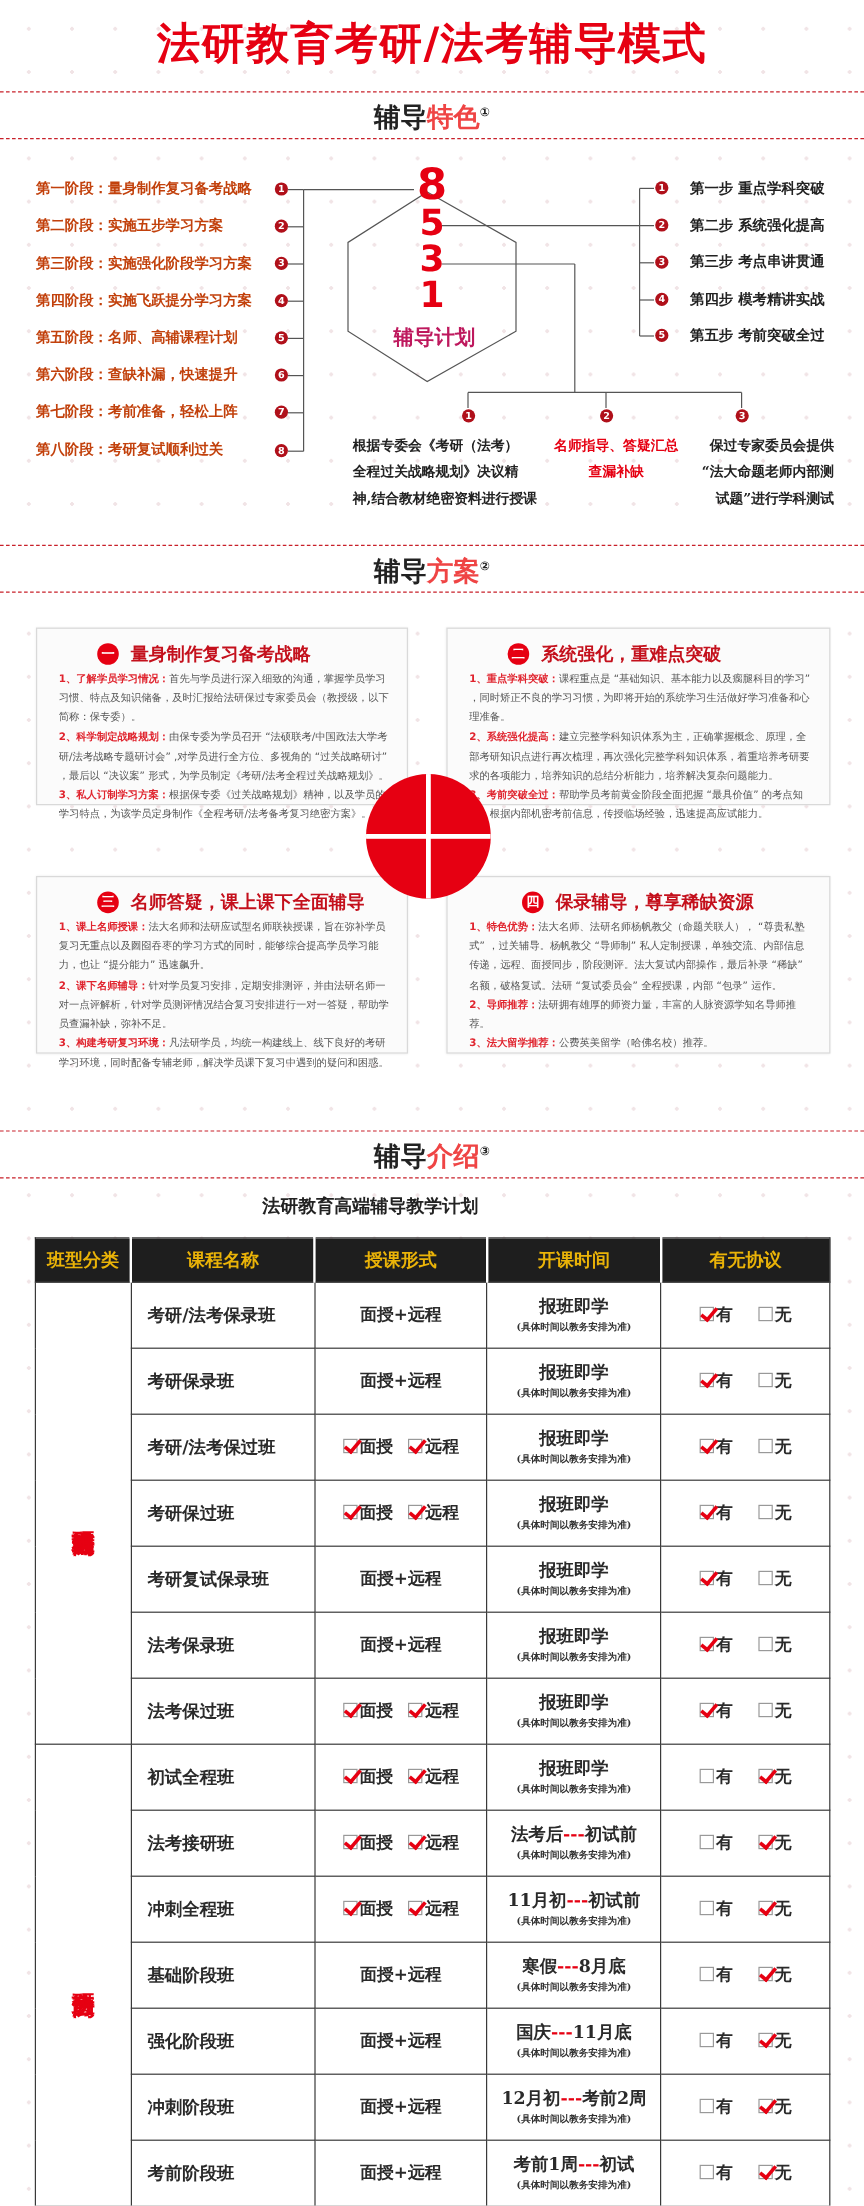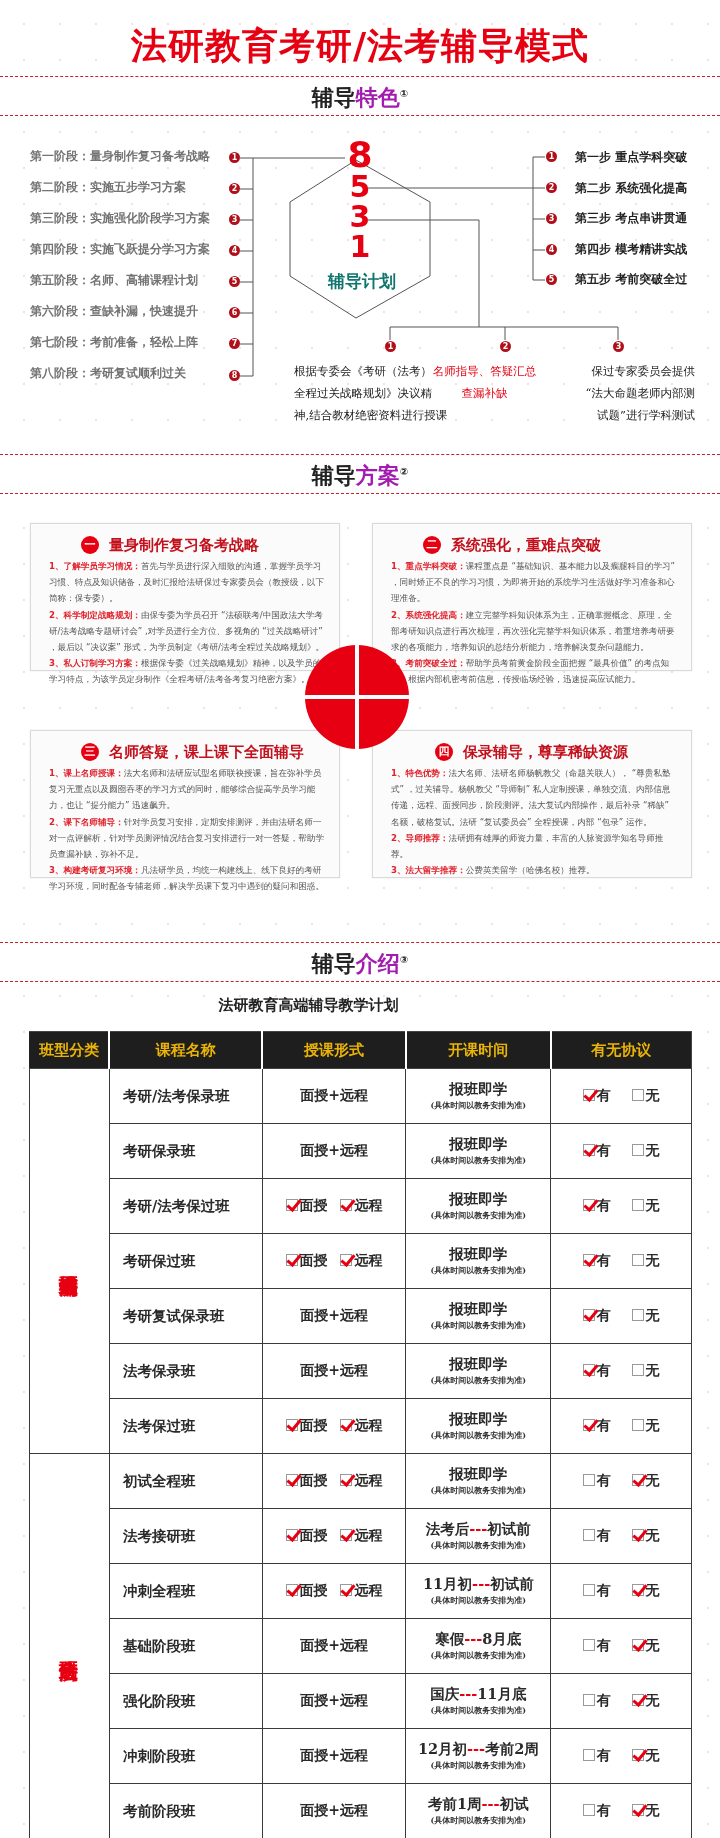--- a/index.html
+++ b/index.html
@@ -9,43 +9,43 @@
     color: #222;
     position: relative;
     background-color: #fff;
     background-image: radial-gradient(circle, #f1e4e6 1.4px, transparent 1.6px);
     background-size: 36px 36px;
     background-position: 6px 6px;
   }
   .page { width: 720px; height: 1838px; position: relative; overflow: hidden; }
 
   .main-title {
-    position: absolute; top: 22px; left: 0; width: 720px; text-align: center;
+    position: absolute; top: 12px; left: 0; width: 720px; text-align: center;
     font-family: "DejaVu Sans", sans-serif; font-weight: bold;
     font-size: 36px; color: #e60012; letter-spacing: 1px;
   }
 
   .sec-header {
     position: absolute; left: 0; width: 720px; height: 40px;
     border-top: 1px dashed #c8202a; border-bottom: 1px dashed #c8202a;
     background: #fff; text-align: center;
   }
   .sec-header .t {
     display: inline-block; margin-top: 6px; font-weight: bold; font-size: 22px;
     font-family: "DejaVu Sans", sans-serif;
   }
   .sec-header .t .black { color: #222; }
-  .sec-header .t .red { color: #a21caf; }
+  .sec-header .t .red { color: #ef4444; }
   .sec-header .t sup { font-size: 10px; color: #222; vertical-align: super; }
 
   
   .stage-list { position: absolute; left: 30px; top: 142px; width: 215px; }
   .stage-item {
     height: 31px; line-height: 31px; font-size: 12px; font-weight: bold;
-    font-family: Liberation Mono, monospace; color: #737373; white-space: nowrap;
+    font-family: Liberation Sans, sans-serif; color: #c2410c; white-space: nowrap;
     position: relative;
   }
   .num-dot {
     display: inline-block; width: 11px; height: 11px; border-radius: 50%;
     background: #b0101a; color: #fff; font-size: 8px; line-height: 11px;
     text-align: center; font-family: "DejaVu Sans", sans-serif; font-weight: bold;
   }
   .stage-dot { position: absolute; left: 229px; }
   .step-list { position: absolute; left: 537px; top: 142px; width: 180px; }
   .step-item {
@@ -55,26 +55,26 @@
   .step-dot { position: absolute; left: 546px; }
 
   .plan-digits {
     position: absolute; left: 330px; top: 138px; width: 60px; text-align: center;
     color: #e60012; font-weight: bold; font-family: "DejaVu Sans", sans-serif;
   }
   .plan-digits .d { font-size: 30px; line-height: 30px; height: 30px; }
   .plan-digits .d.big { font-size: 36px; line-height: 34px; height: 34px; }
   .plan-label {
     position: absolute; left: 312px; top: 270px; width: 100px; text-align: center;
-    color: #0f766e; font-weight: bold; font-size: 17px; font-family: "DejaVu Sans", sans-serif;
+    color: #be185d; font-weight: bold; font-size: 17px; font-family: "DejaVu Sans", sans-serif;
   }
 
   .bottom-dot { position: absolute; }
   .bottom-text {
-    position: absolute; top: 360px; font-size: 11.5px; font-weight: normal;
+    position: absolute; top: 360px; font-size: 11.5px; font-weight: bold;
     font-family: "DejaVu Serif", serif; line-height: 22px; color: #222;
   }
   .bottom-text.red { color: #e60012; text-align: center; }
 
   
   .card {
     position: absolute; background: #fbfbfb; border: 1px solid #d9d9d9;
     box-shadow: 0 0 2px rgba(0,0,0,.08); padding: 12px 14px 8px 18px;
   }
   .card-title {
@@ -221,21 +221,21 @@
 
   <span class="num-dot bottom-dot" style="left:385px;top:341px">1</span>
   <span class="num-dot bottom-dot" style="left:500px;top:341px">2</span>
   <span class="num-dot bottom-dot" style="left:613px;top:341px">3</span>
 
   <div class="bottom-text" style="left:294px;width:170px;">
     <div>根据专委会《考研（法考）</div>
     <div>全程过关战略规划》决议精</div>
     <div>神,结合教材绝密资料进行授课</div>
   </div>
-  <div class="bottom-text red" style="left:427px;width:115px;">
+  <div class="bottom-text red" style="left:456px;width:115px;">
     <div>名师指导、答疑汇总</div>
     <div>查漏补缺</div>
   </div>
   <div class="bottom-text" style="left:570px;width:125px;text-align:right;">
     <div>保过专家委员会提供</div>
     <div>“法大命题老师内部测</div>
     <div>试题”进行学科测试</div>
   </div>
 
   <div class="sec-header" style="top:454px;">

